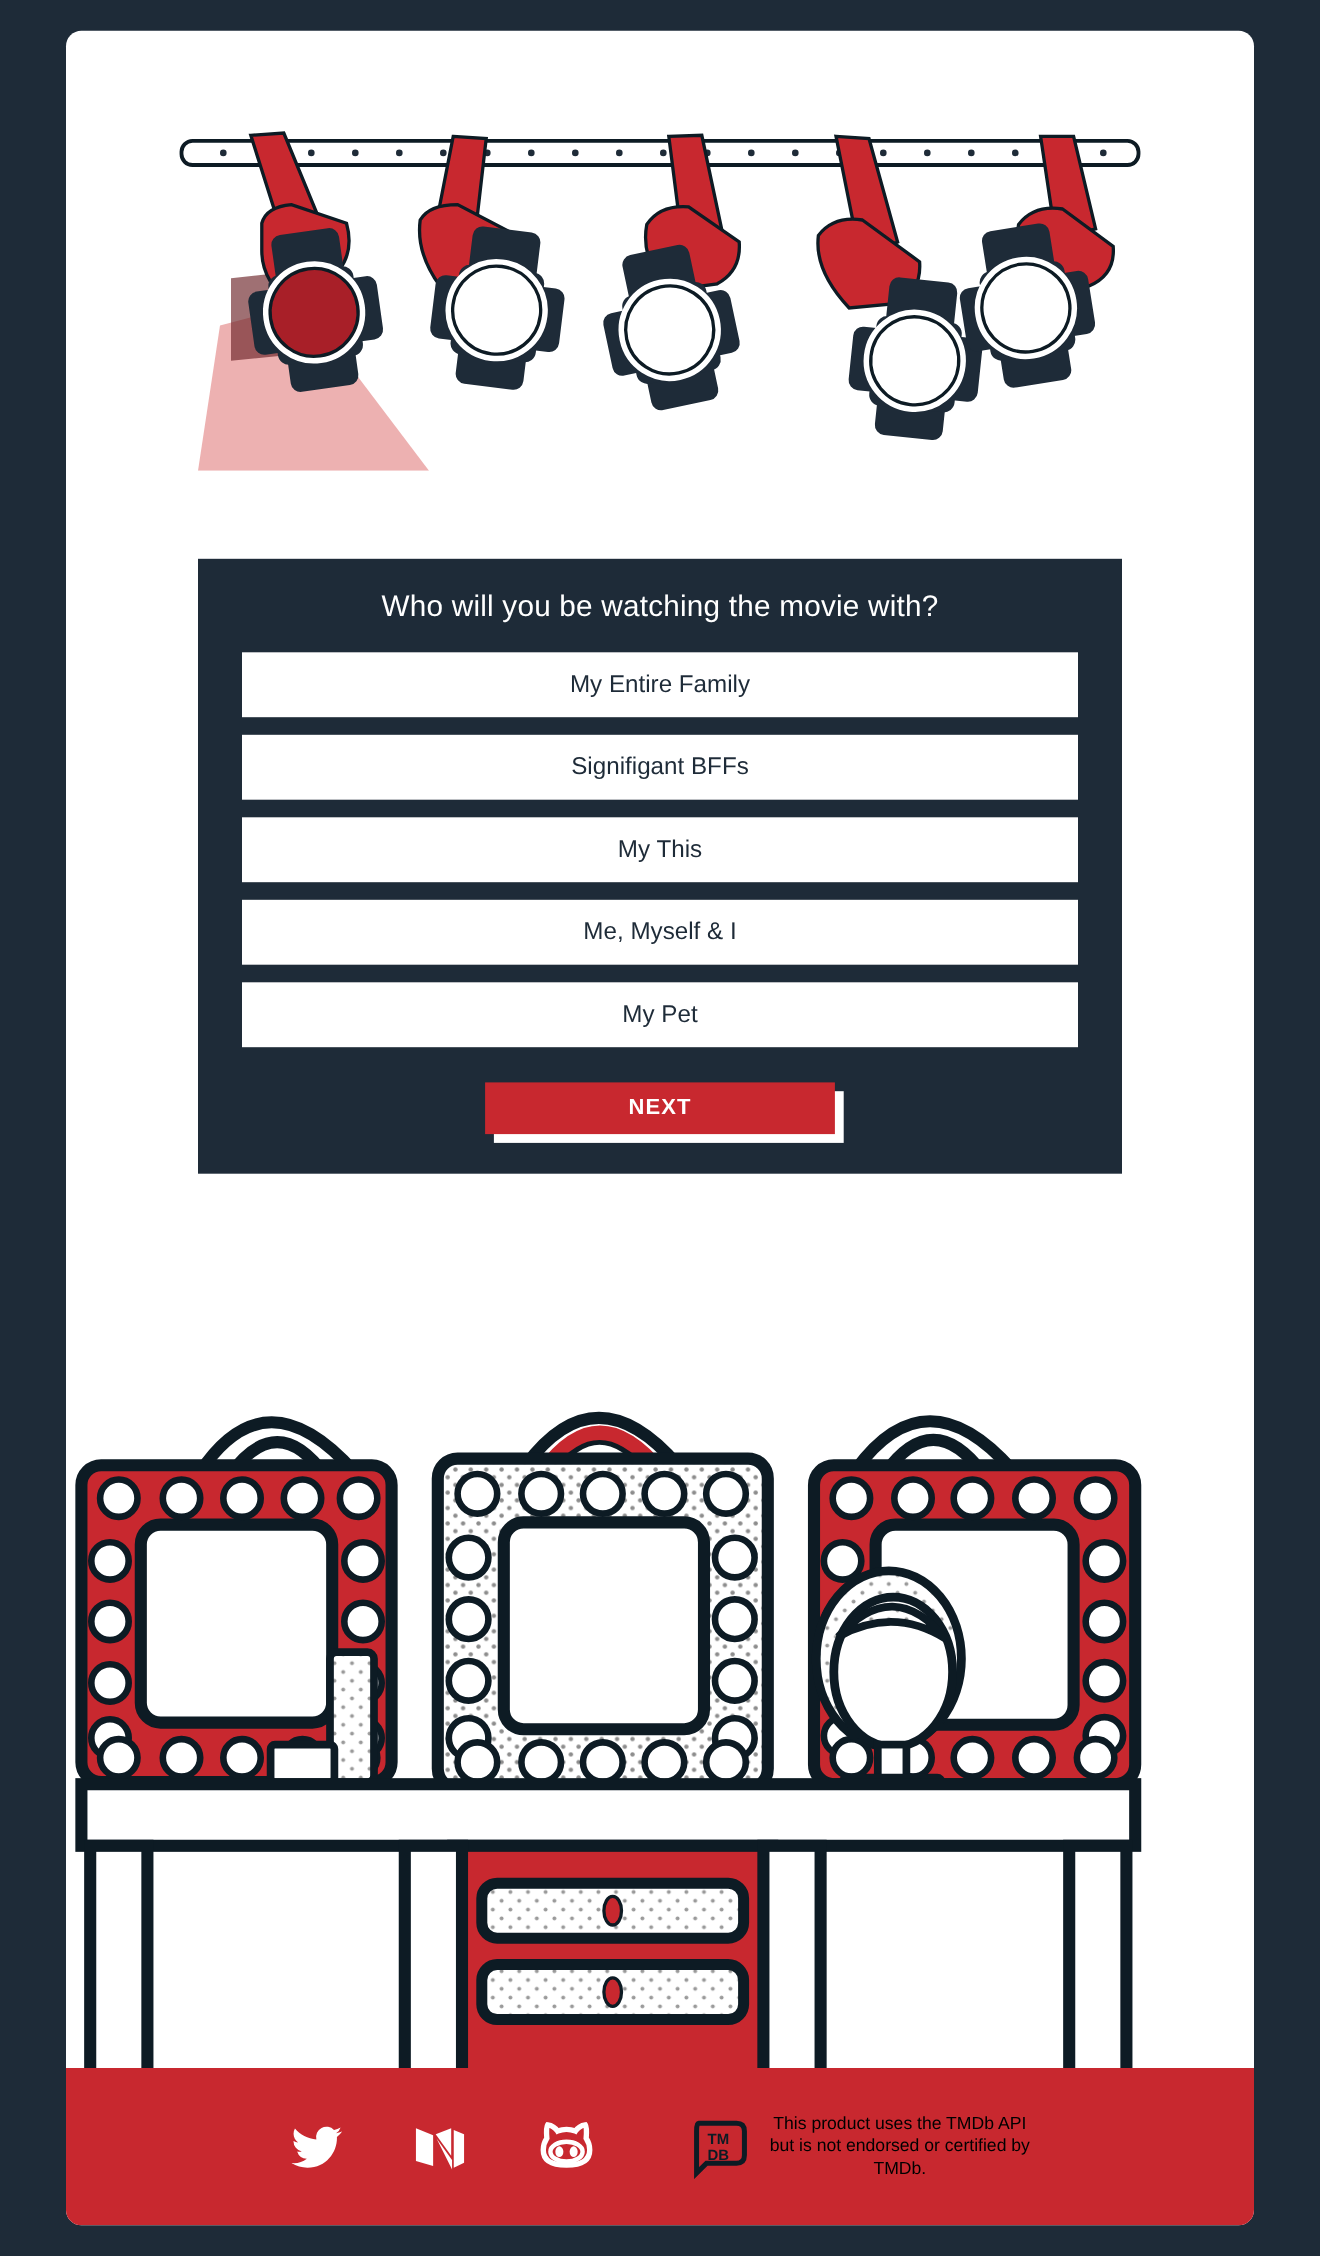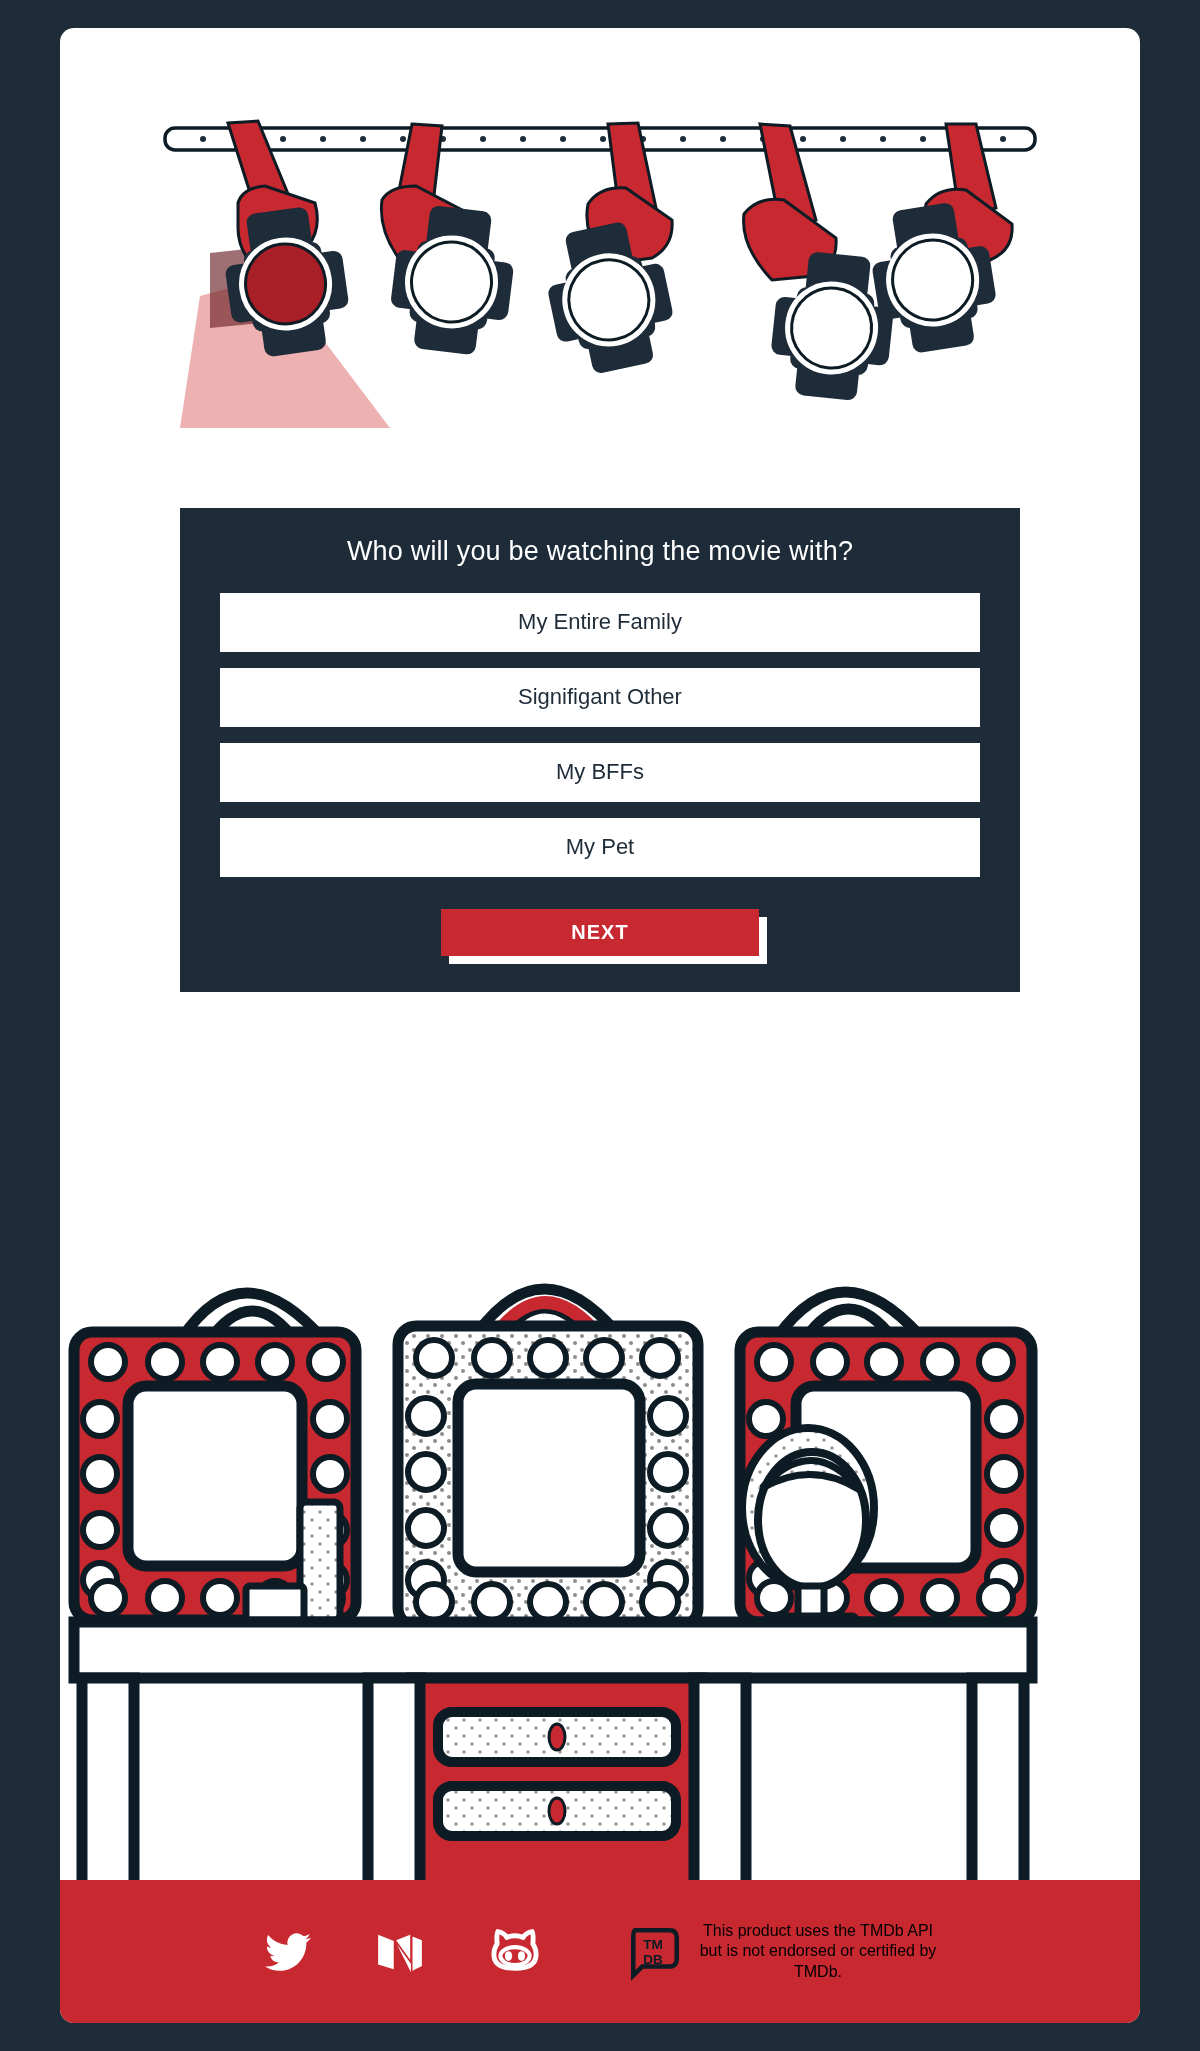--- a/index.html
+++ b/index.html
@@ -265,22 +265,23 @@
             <circle cx="0" cy="4" r="40" fill="#ffffff" stroke="#0d1b24" stroke-width="3"></circle>
           </g>
         </g>
       </svg>
     </div>
 
     <div class="quiz-panel">
       <h1 class="quiz-title">Who will you be watching the movie with?</h1>
 
       <button class="option">My Entire Family</button>
-      <button class="option">Signifigant Other</button>
-      <button class="option">My BFFs</button>
+      <button class="option">Signifigant BFFs</button>
+      <button class="option">My This</button>
+      <button class="option">Me, Myself &amp; I</button>
       <button class="option">My Pet</button>
 
       <div class="next-wrap">
         <div class="next-shadow"></div>
         <button class="next-btn">NEXT</button>
       </div>
     </div>
 
     <div class="vanity-art">
       <svg viewBox="0 0 1080 660" preserveAspectRatio="xMidYMax meet" aria-hidden="true">

